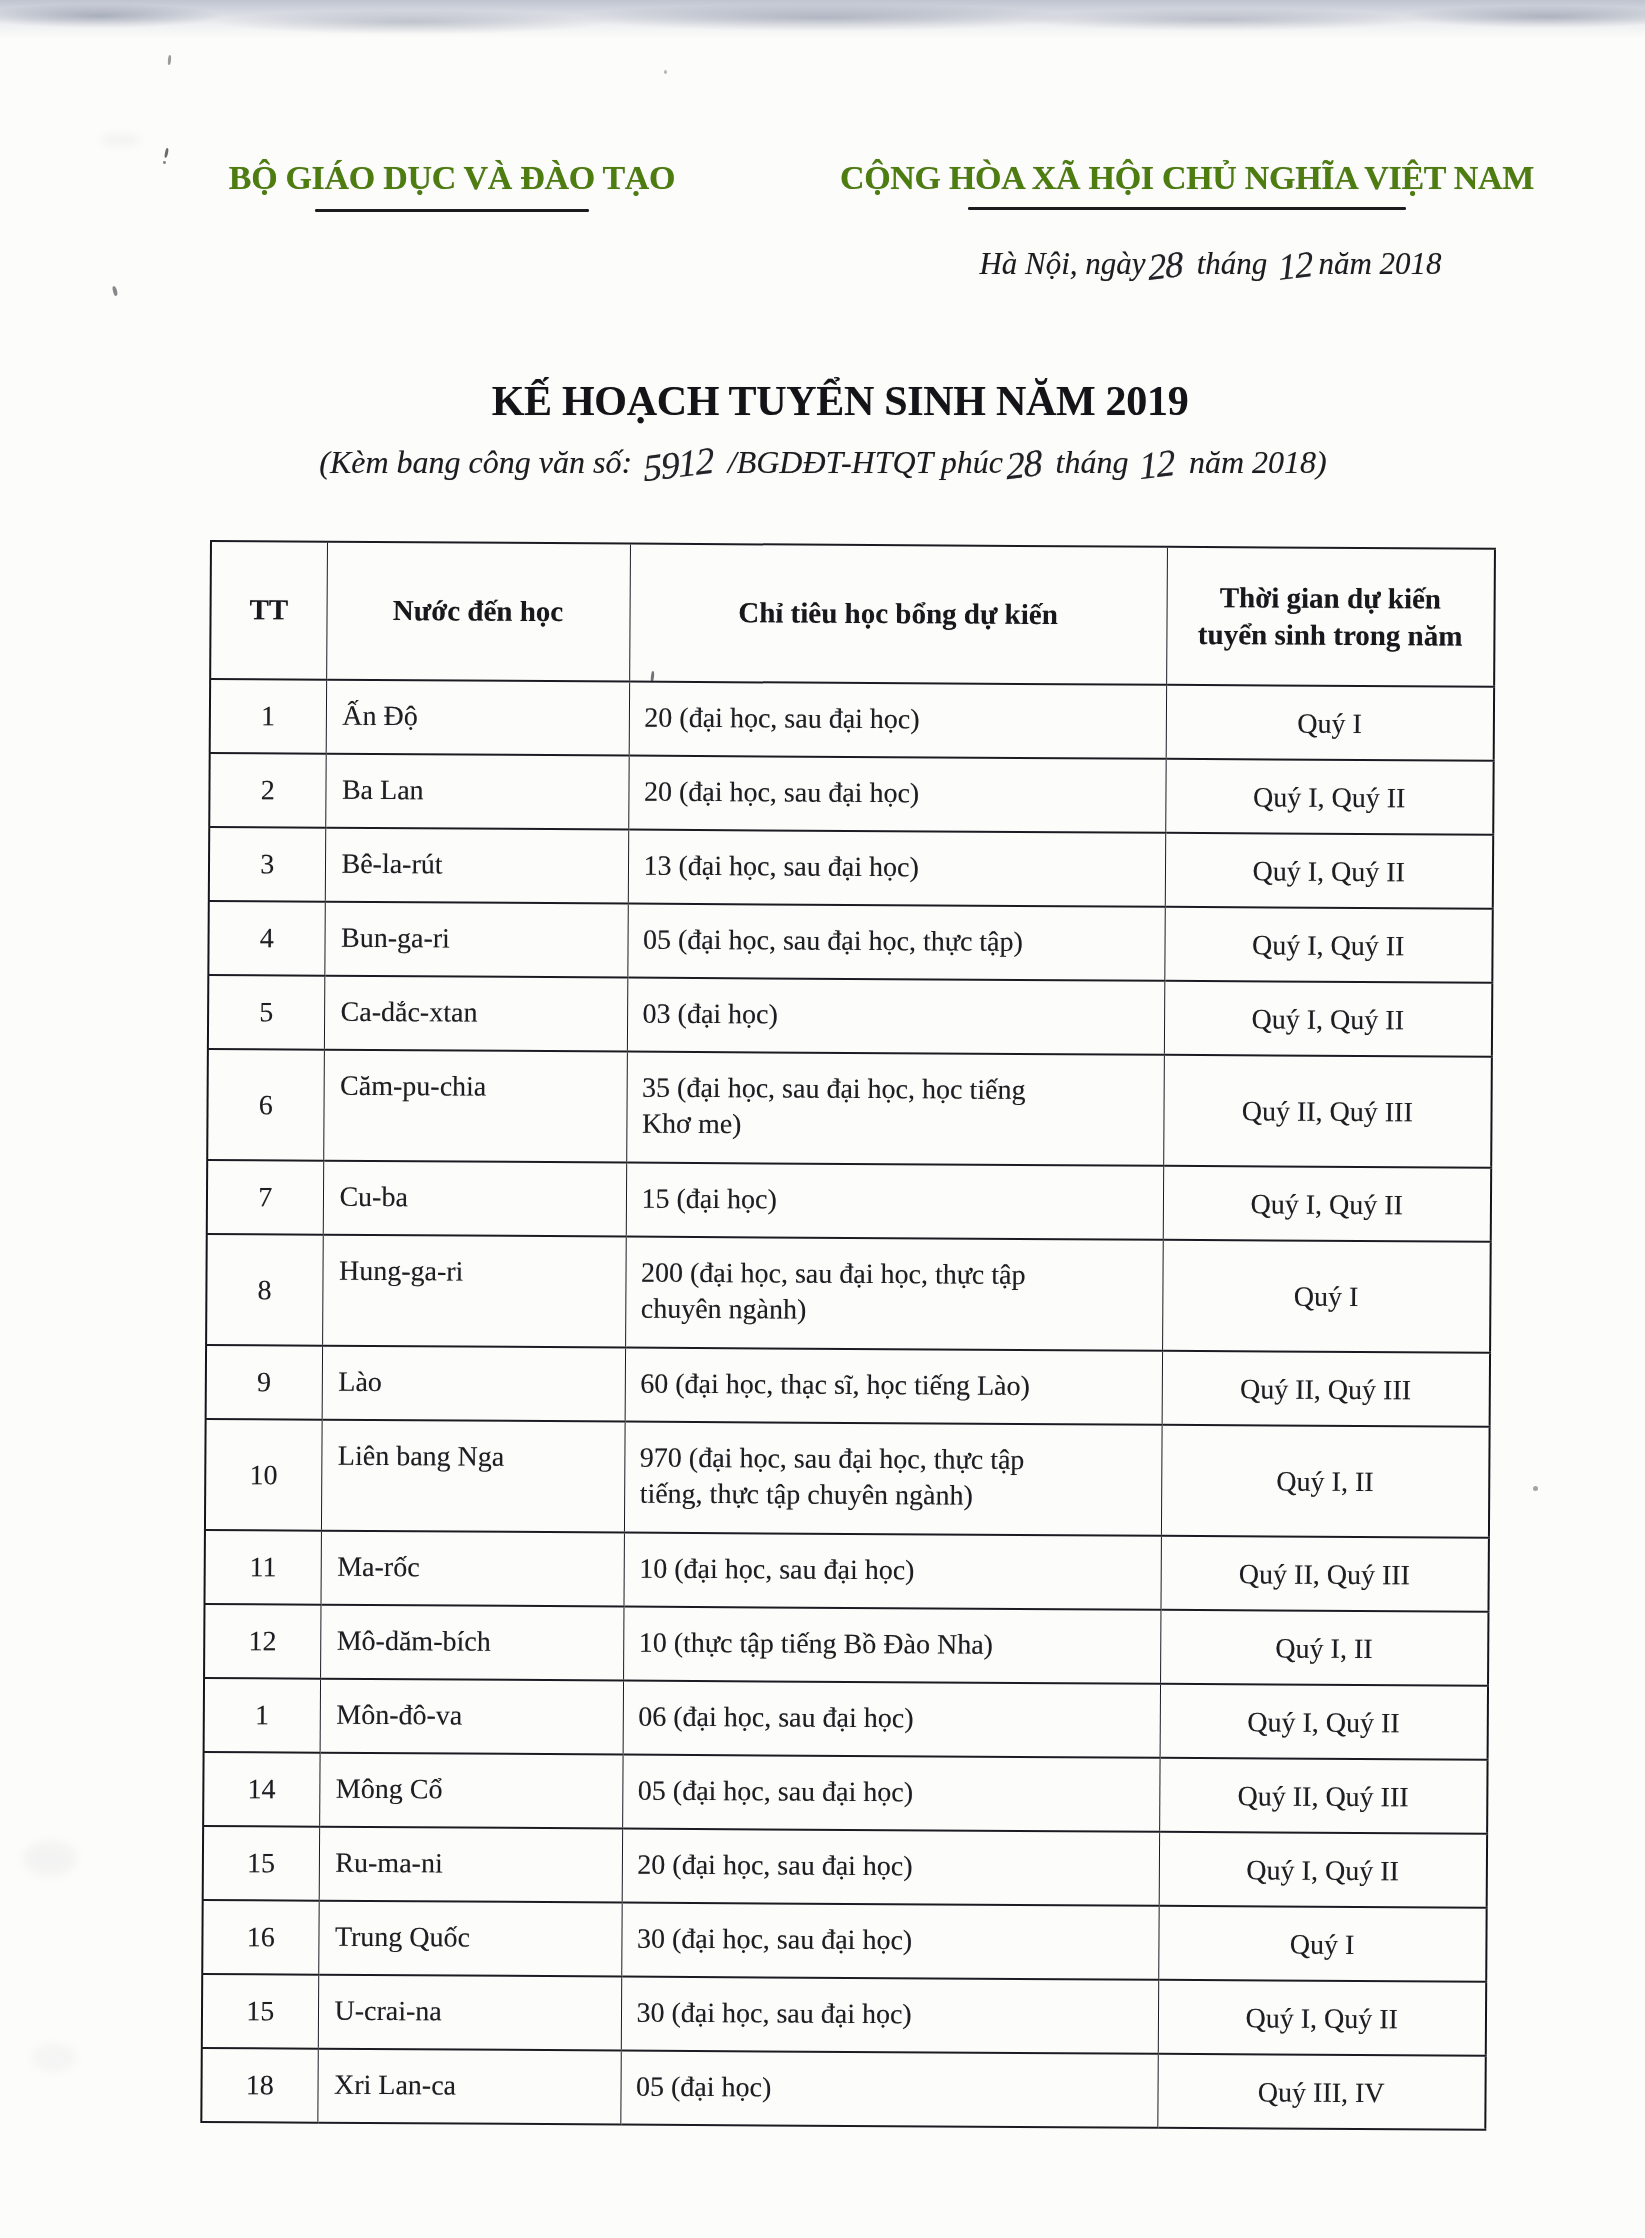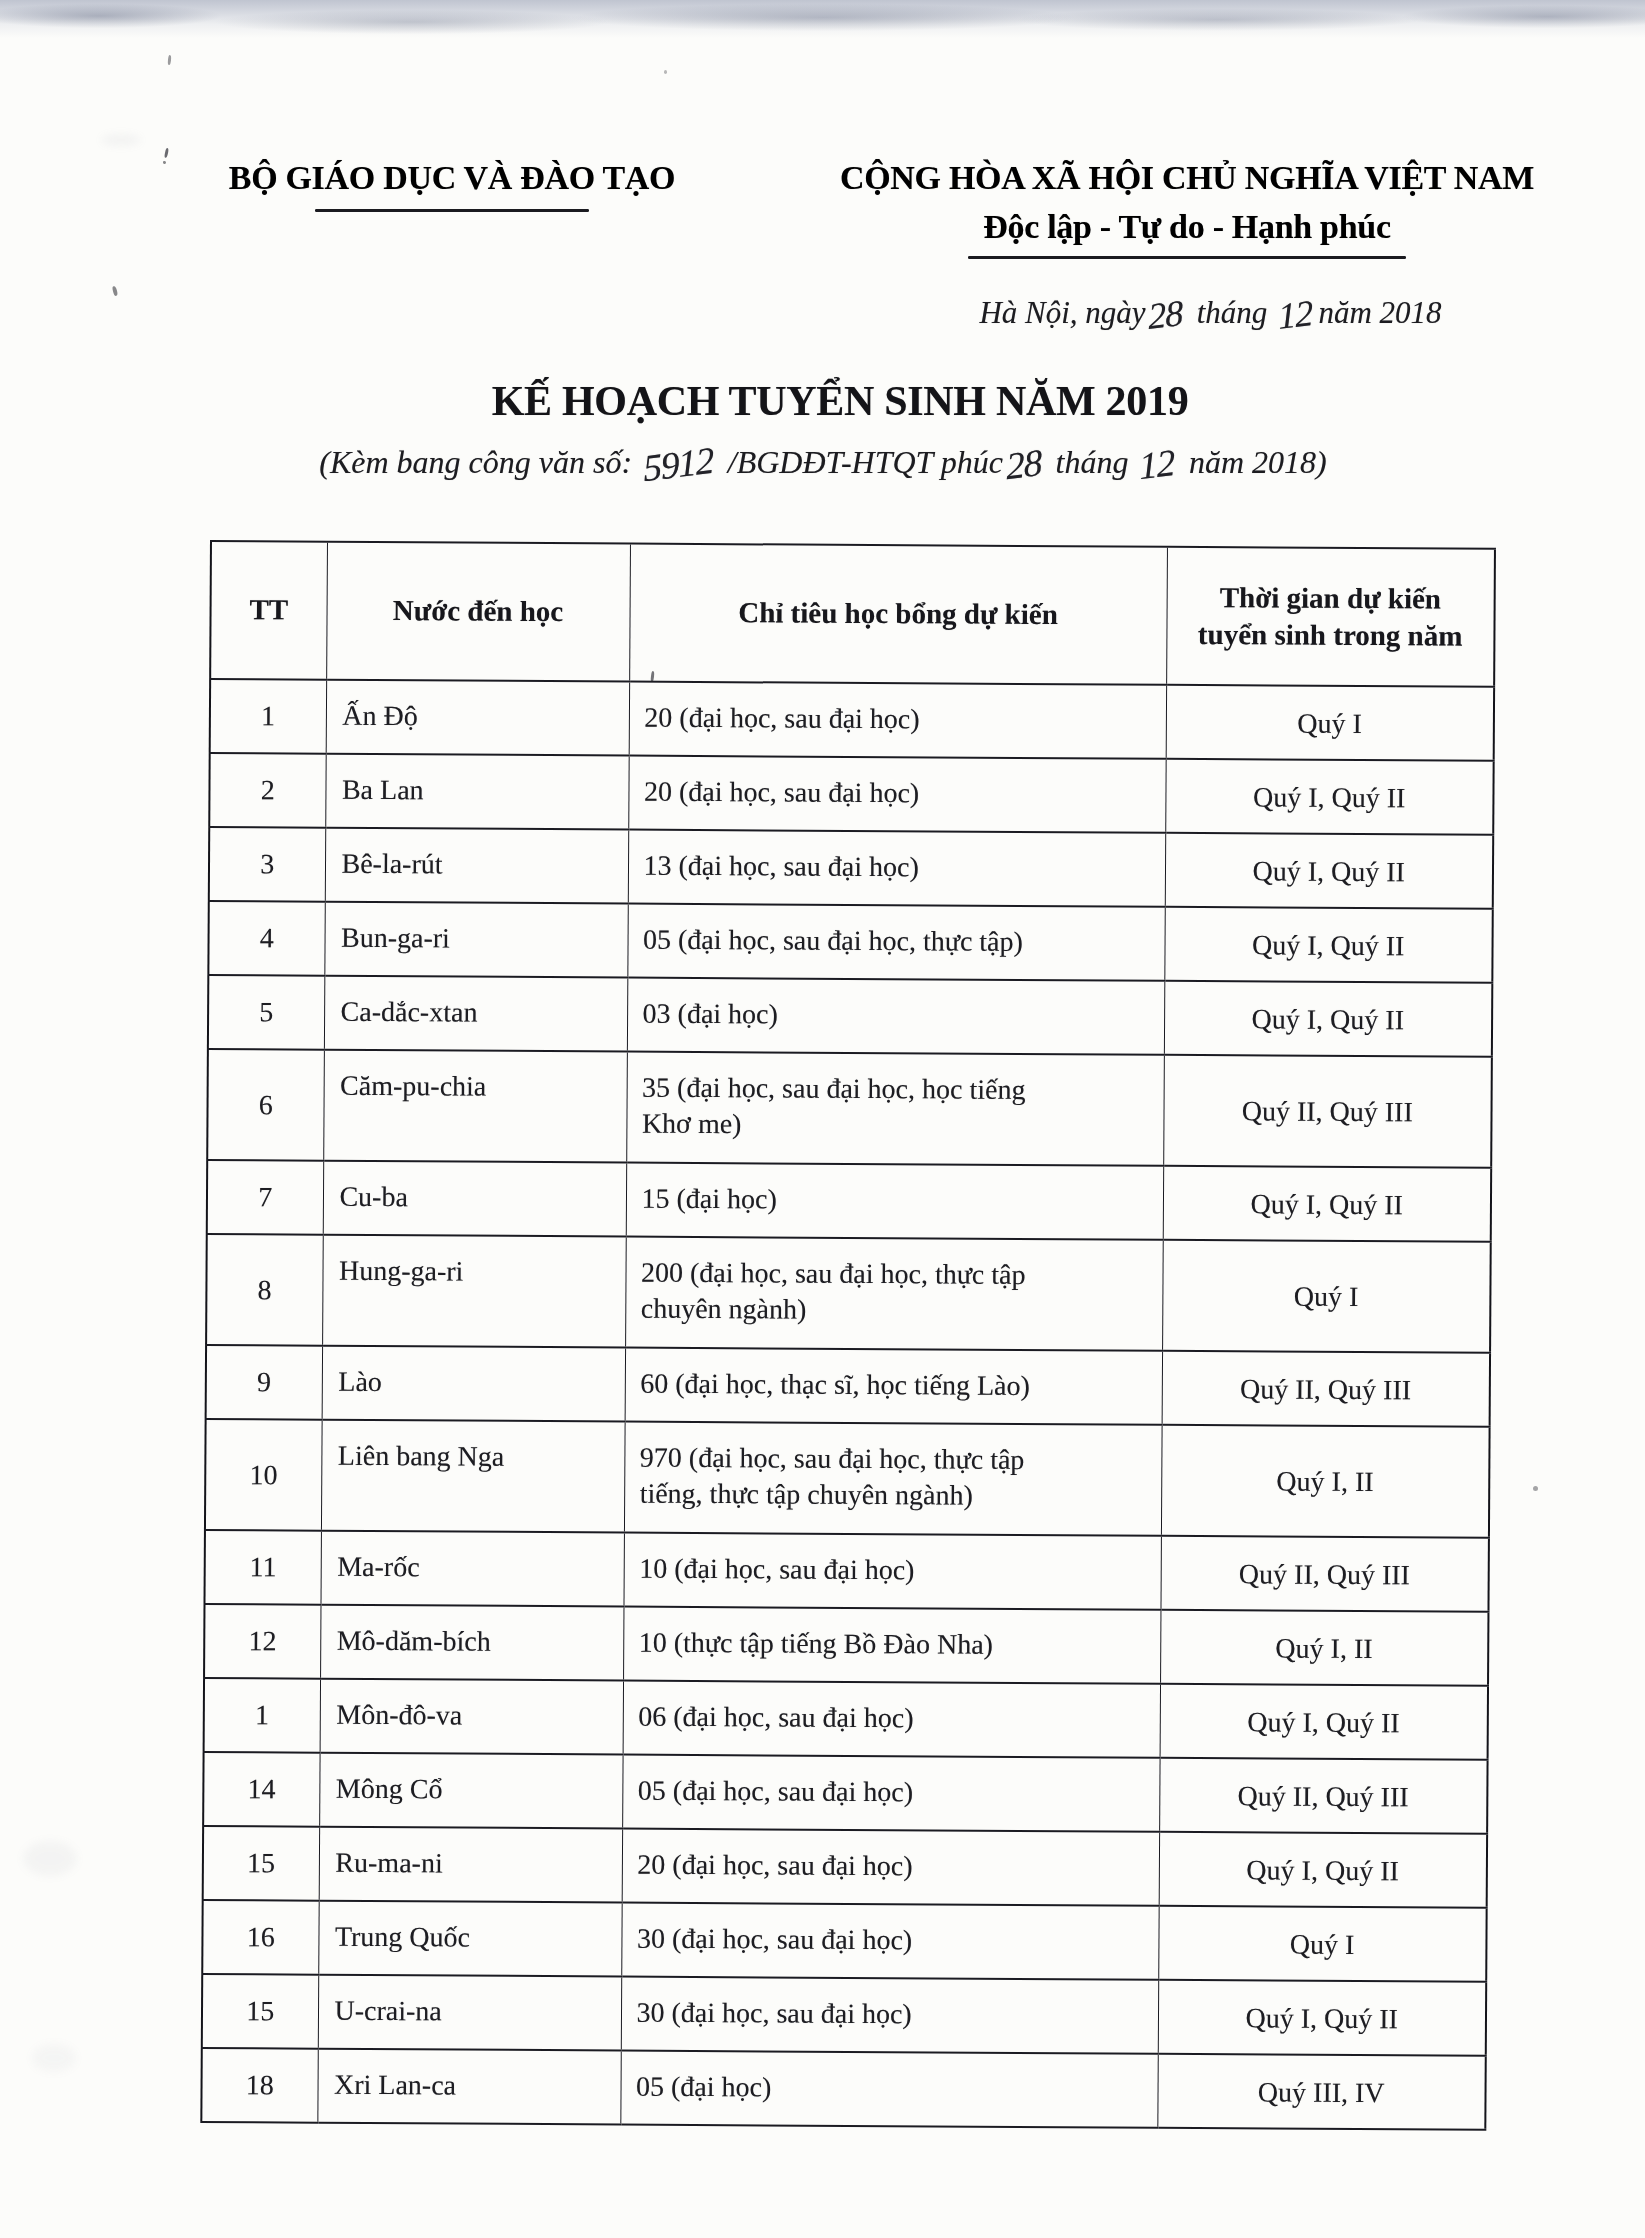--- a/index.html
+++ b/index.html
@@ -42,21 +42,21 @@
   .bl-3{left:101px;top:134px;width:40px;height:12px;opacity:.08;}
 
   
   .hdr-left{
     position:absolute;left:205px;top:159px;width:494px;text-align:center;
   }
   .hdr-right{
     position:absolute;left:822px;top:159px;width:730px;text-align:center;
   }
   .hdr-bold{
-    font-weight:bold;font-size:34px;letter-spacing:-0.3px;white-space:nowrap;color:#000000;
+    font-weight:bold;font-size:34px;letter-spacing:-0.3px;white-space:nowrap;color:#4d7c0f;
   }
   .motto{margin-top:10.8px;}
   .rule{height:3.4px;background:#1b1b20;margin:12px auto 0 auto;border-radius:1.3px;}
   .rule-left{width:274px;}
   .rule-right{width:438px;margin-top:10px;}
   .dateline{
     margin-top:30px;font-style:italic;font-size:31px;white-space:nowrap;
     padding-left:47px;color:#1c1c20;
   }
   
@@ -126,21 +126,20 @@
   <div class="blob bl-2"></div>
   <div class="blob bl-3"></div>
 
   <div class="hdr-left">
     <div class="hdr-bold">BỘ GIÁO DỤC VÀ ĐÀO TẠO</div>
     <div class="rule rule-left"></div>
   </div>
 
   <div class="hdr-right">
     <div class="hdr-bold">CỘNG HÒA XÃ HỘI CHỦ NGHĨA VIỆT NAM</div>
-    <div class="hdr-bold motto">Độc lập - Tự do - Hạnh phúc</div>
     <div class="rule rule-right"></div>
     <div class="dateline"><span>Hà Nội, ngày</span><span class="hw">28</span> <span>tháng</span> <span class="hw">12</span><span>năm 2018</span></div>
   </div>
 
   <div class="doc-title">KẾ HOẠCH TUYỂN SINH NĂM 2019</div>
 
   <div class="doc-subtitle"><span>(Kèm bang công văn số:</span> <span class="hw">5912</span> <span>/BGDĐT-HTQT phúc</span><span class="hw">28</span> <span>tháng</span> <span class="hw">12</span> <span>năm 2018)</span></div>
 
   <table class="plan-table">
     <colgroup>

